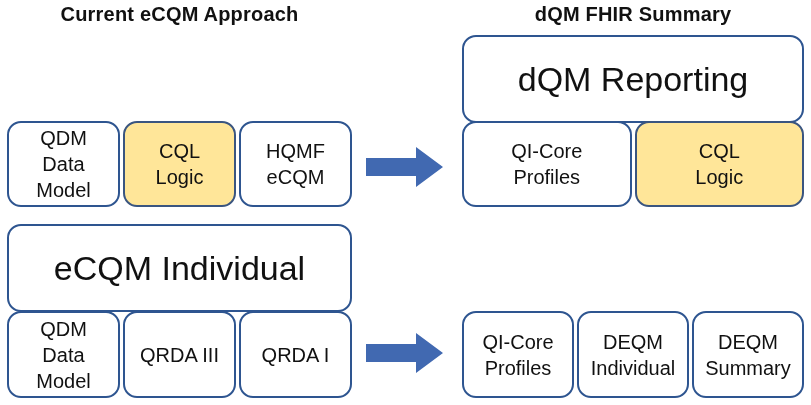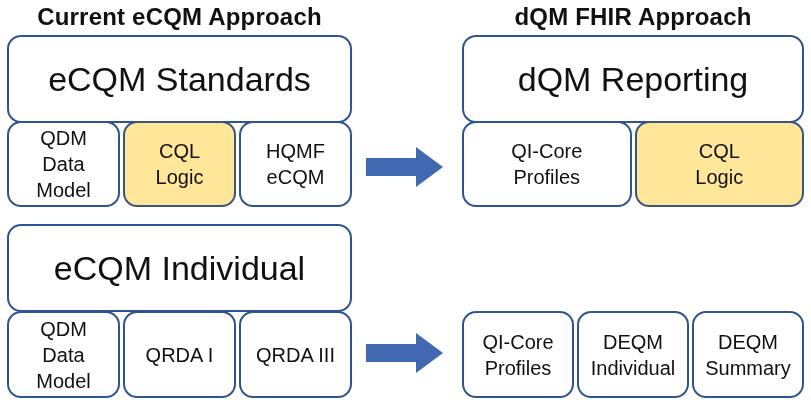--- a/index.html
+++ b/index.html
@@ -6,21 +6,21 @@
   .canvas {
     position:relative; width:811px; height:405px; background:#ffffff;
     font-family:"Liberation Sans","DejaVu Sans",sans-serif; color:var(--text,#111);
     overflow:hidden;
   }
   .col { position:absolute; top:0; height:100%; }
   .col-left  { left:7px;  width:345px; }
   .col-right { left:462px; width:342px; }
   .col-title {
     position:absolute; top:3px; left:0; right:0;
-    text-align:center; font-weight:bold; font-size:24px; letter-spacing:0.2px;
+    text-align:center; font-weight:bold; font-size:20px; letter-spacing:0.2px;
   }
   .big-box {
     position:absolute; left:0; right:0; background:#fff;
     border:2px solid var(--line,#2E5590); border-radius:14px;
     display:flex; align-items:center; justify-content:center;
     font-size:34px;
   }
   .row { position:absolute; left:0; right:0; display:flex; gap:3px; }
   .cell {
     flex:1; background:#fff;
@@ -38,54 +38,51 @@
   .arrow-2 { left:366px; top:332px; }
 </style>
 </head>
 <body>
 
 <div class="canvas">
 
   <div class="col col-left">
     <div class="col-title">Current eCQM Approach</div>
 
-    <div class="big-box pos-big1">
-      <span>eCQM Standards</span>
-    </div>
     <div class="row pos-row1">
       <div class="cell">QDM
 Data
 Model</div>
       <div class="cell highlight">CQL
 Logic</div>
       <div class="cell">HQMF
 eCQM</div>
     </div>
 
     <div class="big-box pos-big2">
       <span>eCQM Individual</span>
     </div>
     <div class="row pos-row2">
       <div class="cell">QDM
 Data
 Model</div>
+      <div class="cell">QRDA III</div>
       <div class="cell">QRDA I</div>
-      <div class="cell">QRDA III</div>
     </div>
   </div>
 
   <svg class="arrow arrow-1" viewBox="0 0 78 42" aria-hidden="true">
     <polygon class="arrow-shape" points="0,12 50,12 50,1 77,21 50,41 50,30 0,30" fill="#4169B1"></polygon>
   </svg>
   <svg class="arrow arrow-2" viewBox="0 0 78 42" aria-hidden="true">
     <polygon class="arrow-shape" points="0,12 50,12 50,1 77,21 50,41 50,30 0,30" fill="#4169B1"></polygon>
   </svg>
 
   <div class="col col-right">
-    <div class="col-title">dQM FHIR Approach</div>
+    <div class="col-title">dQM FHIR Summary</div>
 
     <div class="big-box pos-big1">
       <span>dQM Reporting</span>
     </div>
     <div class="row pos-row1">
       <div class="cell">QI-Core
 Profiles</div>
       <div class="cell highlight">CQL
 Logic</div>
     </div>

